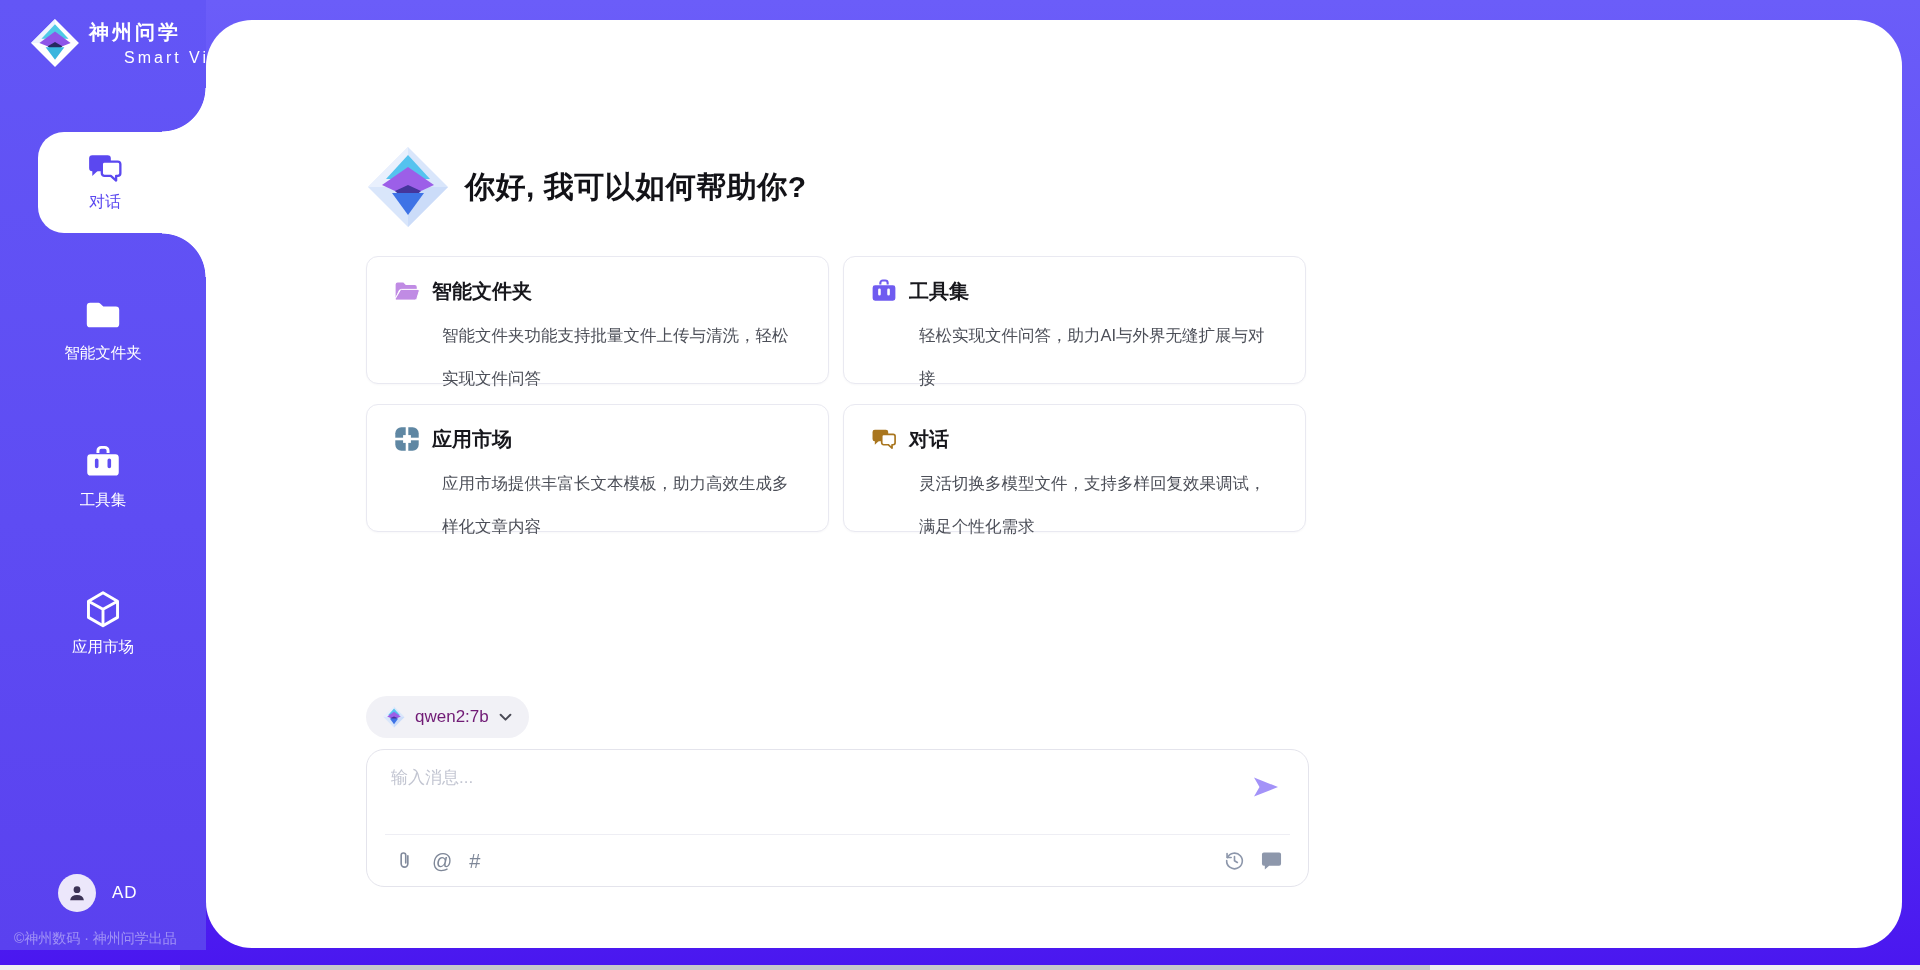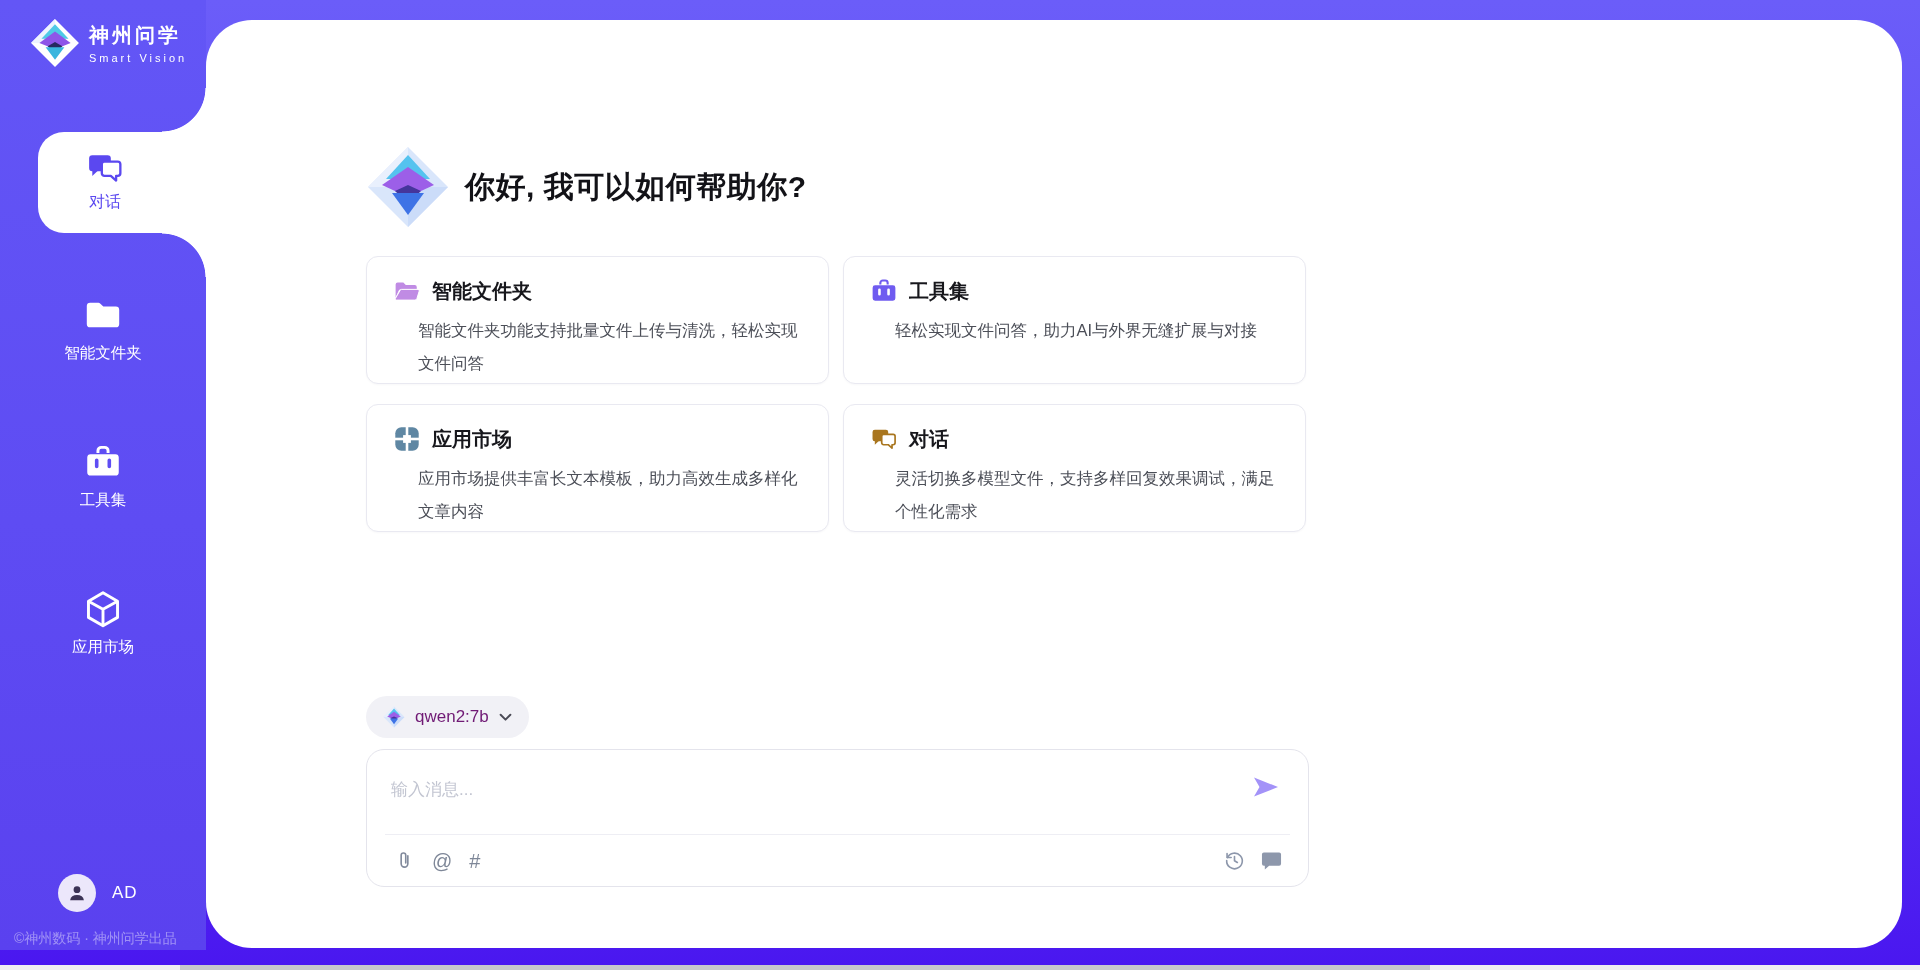--- a/index.html
+++ b/index.html
@@ -17,21 +17,21 @@
              background:linear-gradient(180deg,#6356f6 0%,#5e4cf3 55%,#5a41ef 100%); }
 
   
   .panel { position:absolute; left:206px; top:20px; width:1696px; height:928px;
            background:#fff; border-radius:46px; }
 
   
   .brand { position:absolute; left:30px; top:18px; display:flex; align-items:center; gap:9px; }
   .brand svg { width:50px; height:50px; }
   .brand-zh { color:#fff; font-size:20px; font-weight:700; letter-spacing:3px; }
-  .brand-en { color:#fff; font-size:11px; letter-spacing:3px; margin-top:3px; }
+  .brand-en { color:#fff; font-size:16px; letter-spacing:3px; margin-top:3px;margin-left:35px; }
 
   .tab-active { position:absolute; left:38px; top:132px; width:168px; height:101px;
                 background:#fff; border-radius:26px 0 0 26px;
                 display:flex; flex-direction:column; align-items:center; justify-content:center;
                 padding-right:34px; cursor:pointer; }
   .tab-active .lbl { color:#5b48f0; font-size:16px; margin-top:9px; }
   .fillet-top { position:absolute; left:162px; top:88px; width:44px; height:44px;
                 background:radial-gradient(circle 44px at 0 0, rgba(0,0,0,0) 43px, #fff 43.8px); }
   .fillet-bottom { position:absolute; left:162px; top:233px; width:44px; height:44px;
                 background:radial-gradient(circle 44px at 0 100%, rgba(0,0,0,0) 43px, #fff 43.8px); }
@@ -54,36 +54,36 @@
   .greeting svg { width:84px; height:84px; }
   .greeting .txt { font-size:30px; font-weight:700; color:#121217; letter-spacing:.5px; }
 
   .cards { position:absolute; left:366px; top:256px; display:grid;
            grid-template-columns:463px 463px; gap:20px 14px; }
   .card { width:463px; height:128px; background:#fff; border:1px solid #e9e9f1; border-radius:12px;
           padding:19px 28px 0 27px; cursor:pointer; box-shadow:0 1px 2px rgba(25,25,60,.03); }
   .card-head { display:flex; align-items:center; gap:12px; height:30px; }
   .card-head svg { width:26px; height:26px; flex:none; }
   .card-title { font-size:20px; font-weight:700; color:#17171c; }
-  .card-desc { margin:8px 0 0 24px; font-size:16.5px; line-height:33px; color:#4c4f58; }
+  .card-desc { margin:8px 0 0 48px; font-size:16.5px; line-height:43px; color:#4c4f58; }
 
   .ic-folder-open { color:#c08be4; }
   .ic-toolbox-purple { color:#6f5bf0; }
   .ic-grid { color:#5f87a3; }
   .ic-chat-amber { color:#a9761f; }
 
   .model-pill { position:absolute; left:366px; top:696px; height:42px; border-radius:21px;
                 background:#f1f1f6; display:inline-flex; align-items:center; gap:10px;
                 padding:0 17px; cursor:pointer; }
   .model-pill svg.dia { width:22px; height:22px; }
   .model-pill .val { font-size:17px; color:#701a75; }
 
   .composer { position:absolute; left:366px; top:749px; width:943px; height:138px;
               background:#fff; border:1.6px solid #e4e4ec; border-radius:18px; }
-  .composer textarea { position:absolute; left:24px; top:28px; width:800px; height:58px;
+  .composer textarea { position:absolute; left:24px; top:16px; width:800px; height:58px;
               border:none; outline:none; resize:none; font-size:17px; color:#333;
               font-family:"Liberation Sans","DejaVu Sans",sans-serif; background:transparent; }
   .composer textarea::placeholder { color:#c2c5d1; }
   .send-btn { position:absolute; right:26px; top:22px; width:32px; height:32px; border:none;
               background:transparent; cursor:pointer; color:#a392f8; }
   .send-btn svg { width:30px; height:30px; }
   .composer-toolbar { position:absolute; left:18px; right:18px; top:84px; height:52px;
               border-top:1px solid #eeeef4; display:flex; align-items:center; gap:17px;
               color:#818a9c; padding:0 8px; }
   .tool-ic { width:22px; height:22px; display:flex; align-items:center; justify-content:center; cursor:pointer; }

